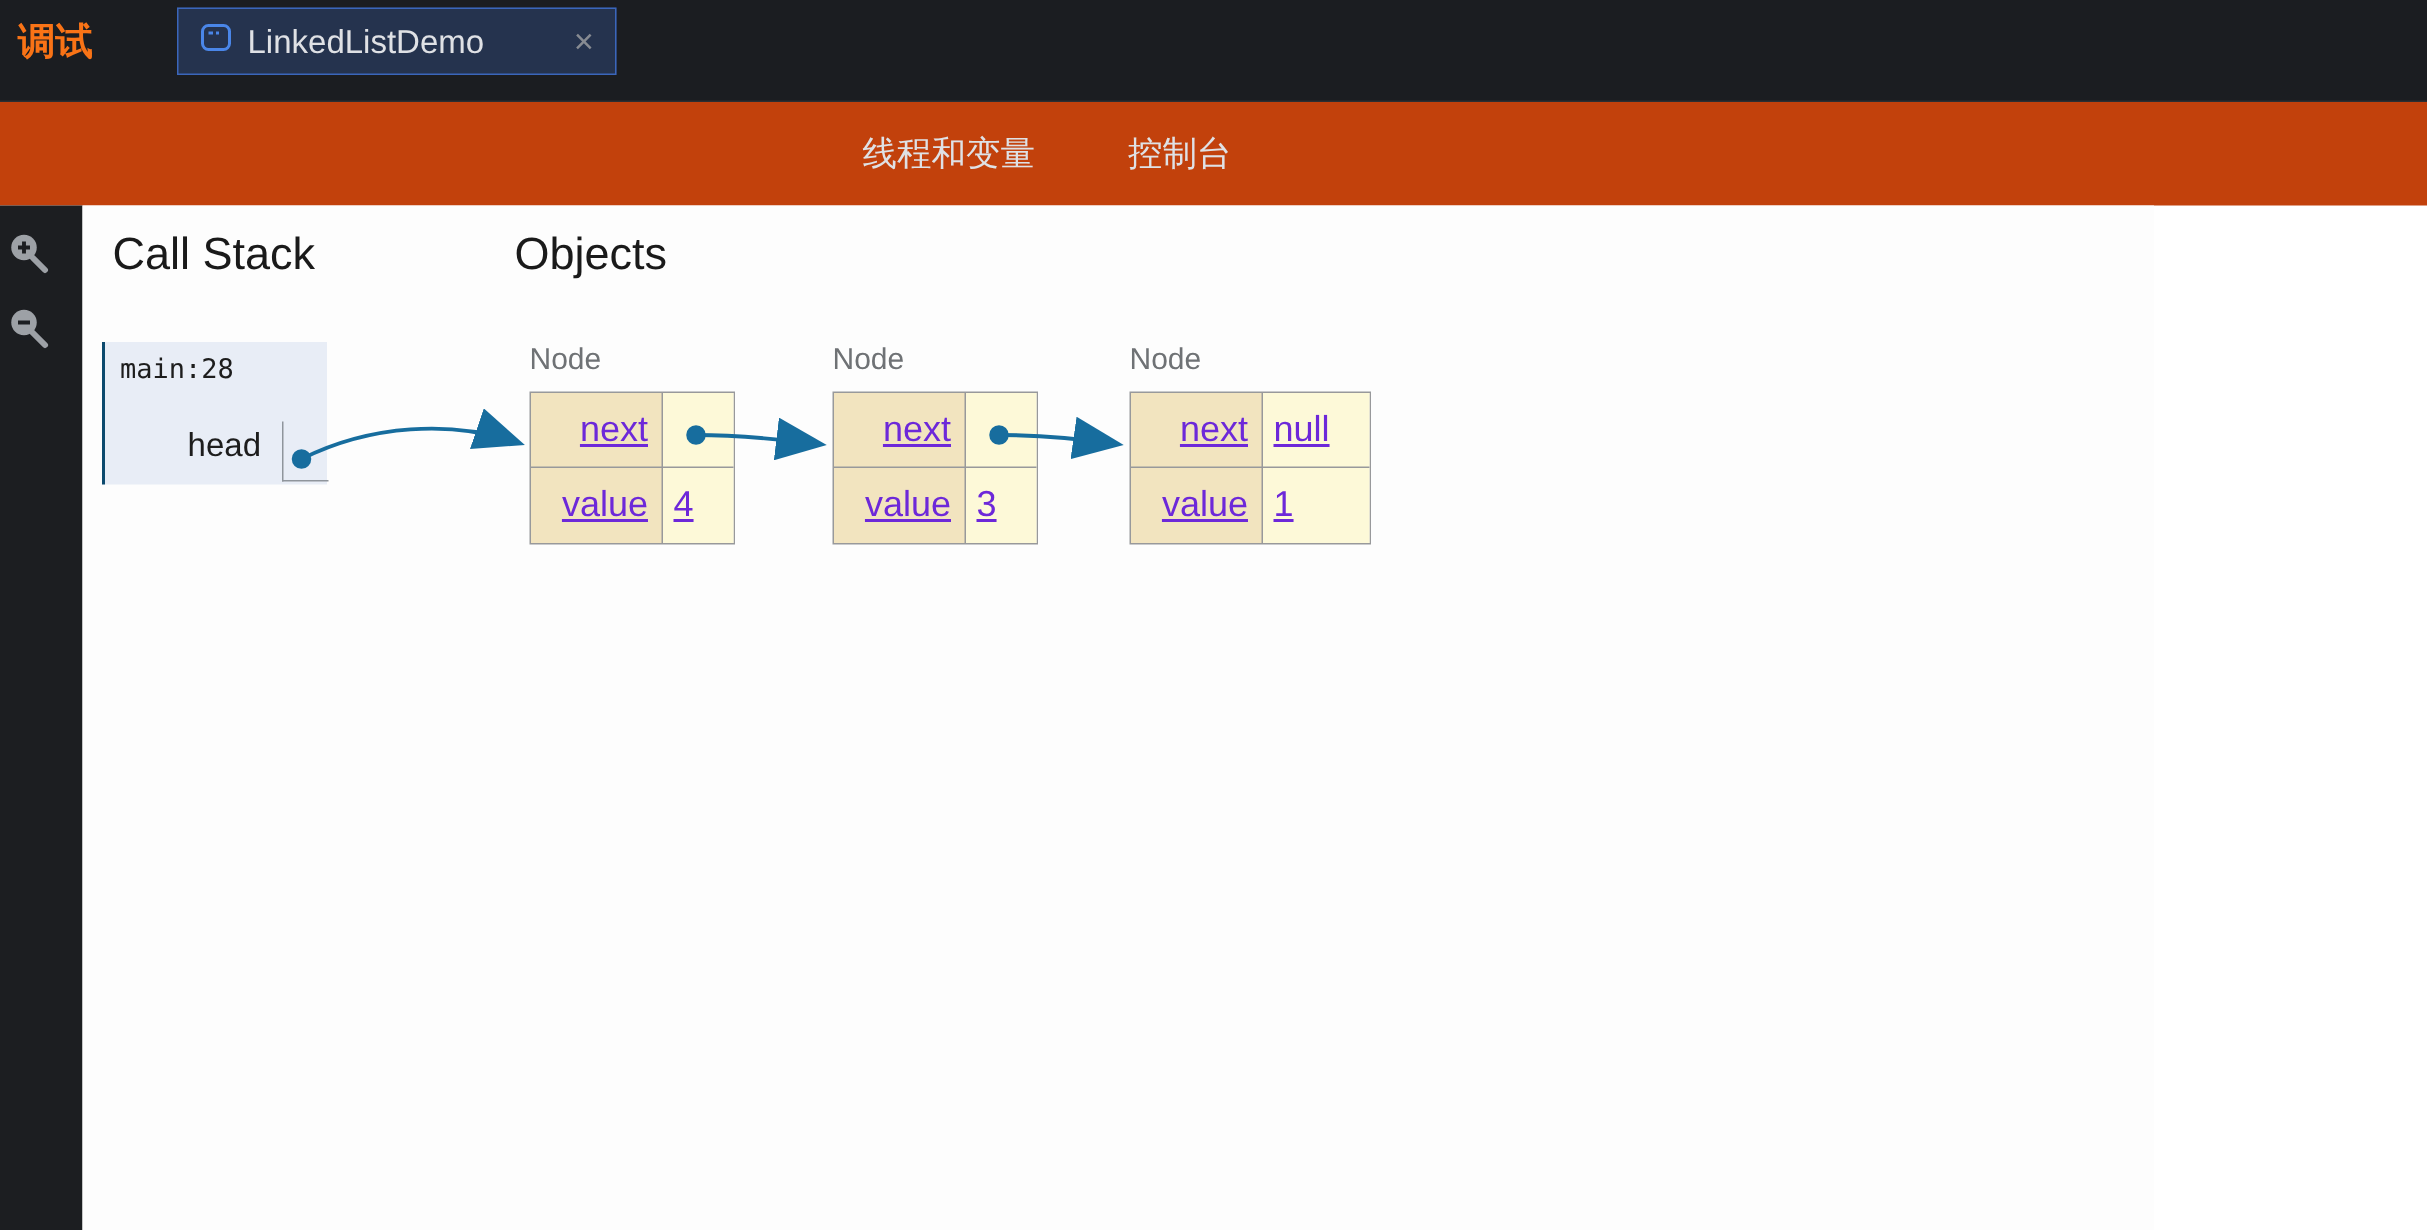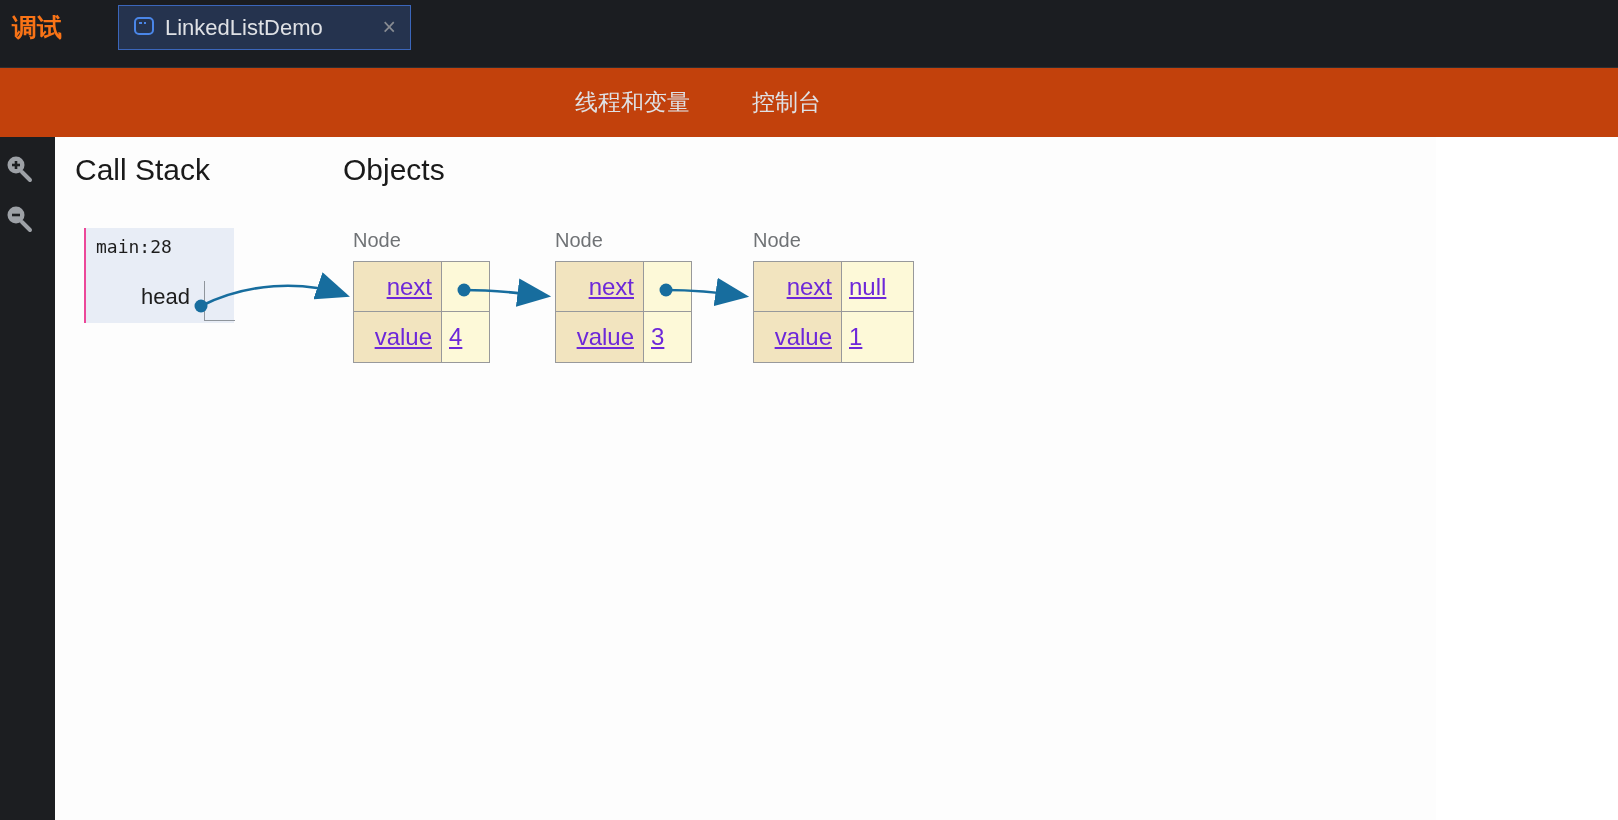--- a/index.html
+++ b/index.html
@@ -34,22 +34,22 @@
   .sbico { position:absolute; left:3px; width:32px; height:32px; }
 
   
   #content { position:absolute; left:55px; top:137px; width:1381px; height:683px;
              background:#fdfdfd; }
   .heading { position:absolute; font-size:30px; color:#1a1a1a; font-weight:400; }
   #callstack-title { left:20px; top:16px; }
   #objects-title { left:288px; top:16px; }
 
   
-  #stack-frame { position:absolute; left:29px; top:91px; width:150px; height:95px;
-                 background:#e8edf6; border-left:2px solid #ec4899; }
+  #stack-frame { position:absolute; left:13px; top:91px; width:150px; height:95px;
+                 background:#e8edf6; border-left:2px solid #0c4a6e; }
   #frame-name { position:absolute; left:10px; top:8px;
                 font-family:"DejaVu Sans Mono", monospace; font-size:18px; color:#1d1d1d; }
   #frame-var { position:absolute; left:0; top:56px; width:104px; text-align:right;
                font-size:22px; color:#1d1d1d; }
   #frame-ptr-cell { position:absolute; left:118px; top:53px; width:31px; height:40px;
                     border-left:1.5px solid #8f959c; border-bottom:1.5px solid #8f959c; }
 
   
   .node { position:absolute; top:92px; }
   .node-label { font-size:20px; color:#6f7275; margin-bottom:9px; }

